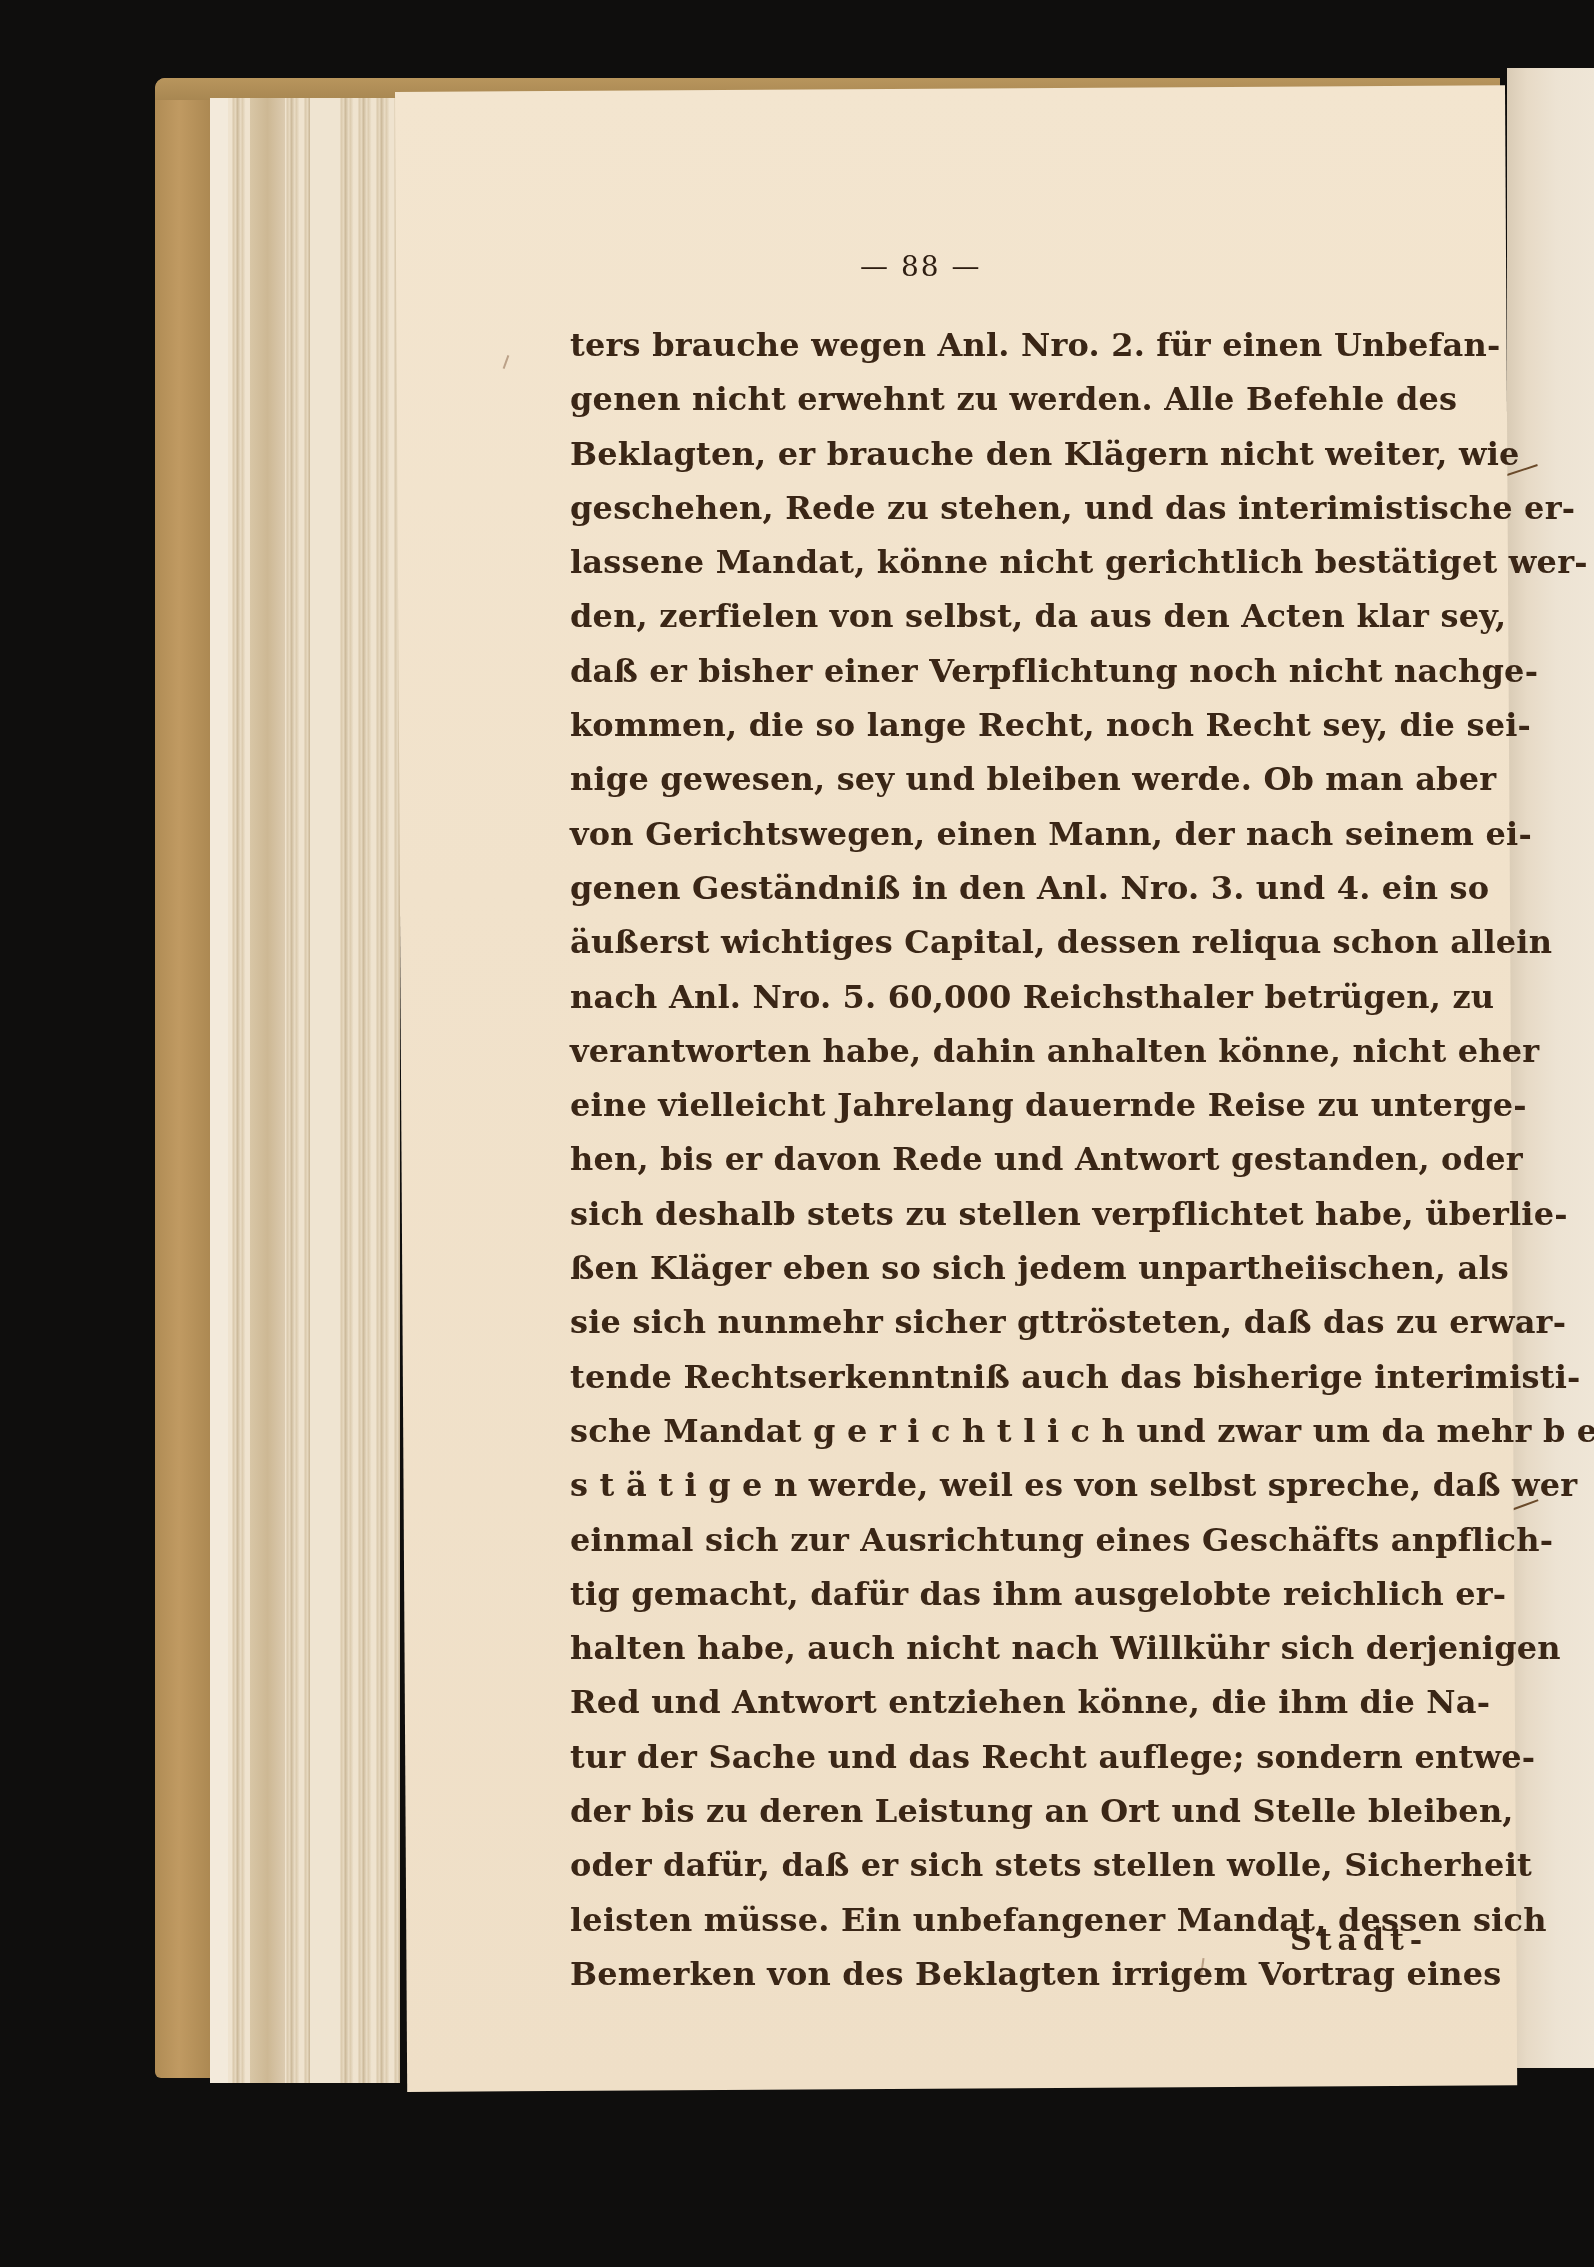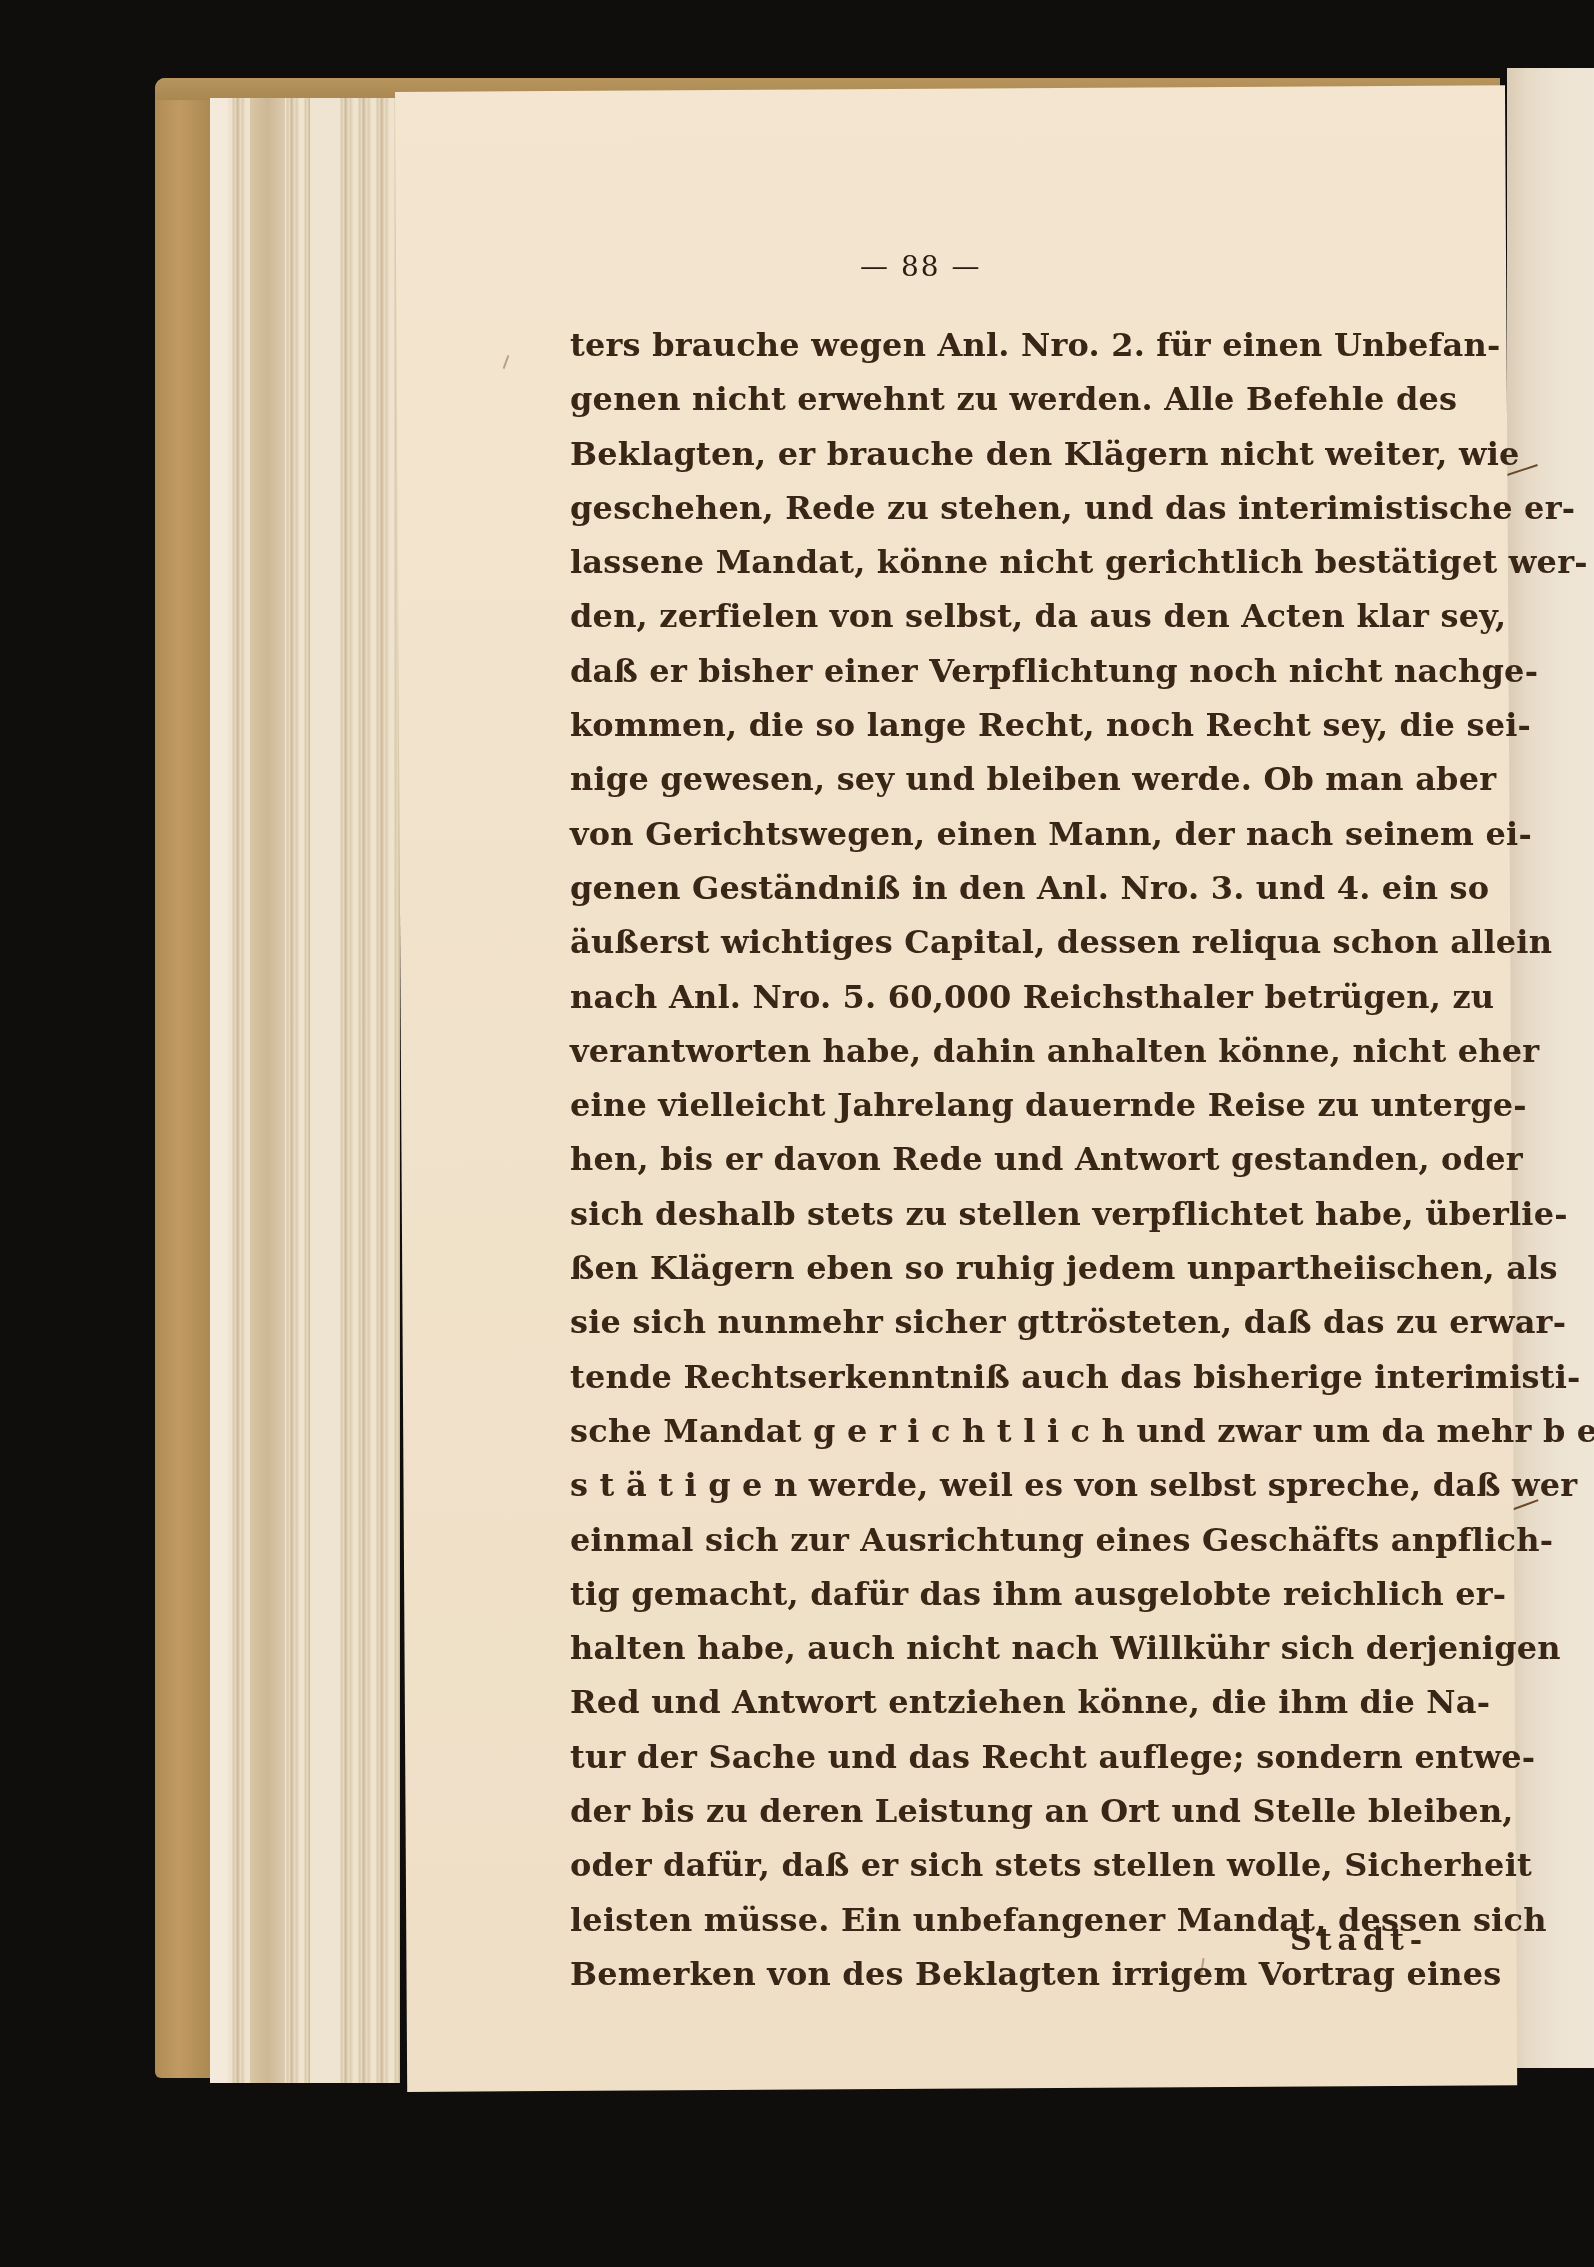--- a/index.html
+++ b/index.html
@@ -184,21 +184,21 @@
     <div class="line">kommen, die so lange Recht, noch Recht sey, die sei-</div>
     <div class="line">nige gewesen, sey und bleiben werde.  Ob man aber</div>
     <div class="line">von Gerichtswegen, einen Mann, der nach seinem ei-</div>
     <div class="line">genen Geständniß in den Anl. Nro. 3. und 4. ein so</div>
     <div class="line">äußerst wichtiges Capital, dessen reliqua schon allein</div>
     <div class="line">nach Anl. Nro. 5. 60,000 Reichsthaler betrügen, zu</div>
     <div class="line">verantworten habe, dahin anhalten könne, nicht eher</div>
     <div class="line">eine vielleicht Jahrelang dauernde Reise zu unterge-</div>
     <div class="line">hen, bis er davon Rede und Antwort gestanden, oder</div>
     <div class="line">sich deshalb stets zu stellen verpflichtet habe, überlie-</div>
-    <div class="line">ßen Klägern eben so ruhig jedem unpartheiischen, als</div>
+    <div class="line">ßen Kläger eben so sich jedem unpartheiischen, als</div>
     <div class="line">sie sich nunmehr sicher gttrösteten, daß das zu erwar-</div>
     <div class="line">tende Rechtserkenntniß auch das bisherige interimisti-</div>
     <div class="line">sche Mandat g e r i c h t l i c h und zwar um da mehr b e-</div>
     <div class="line">s t ä t i g e n werde, weil es von selbst spreche, daß wer</div>
     <div class="line">einmal sich zur Ausrichtung eines Geschäfts anpflich-</div>
     <div class="line">tig gemacht, dafür das ihm ausgelobte reichlich er-</div>
     <div class="line">halten habe, auch nicht nach Willkühr sich derjenigen</div>
     <div class="line">Red und Antwort entziehen könne, die ihm die Na-</div>
     <div class="line">tur der Sache und das Recht auflege; sondern entwe-</div>
     <div class="line">der bis zu deren Leistung an Ort und Stelle bleiben,</div>

